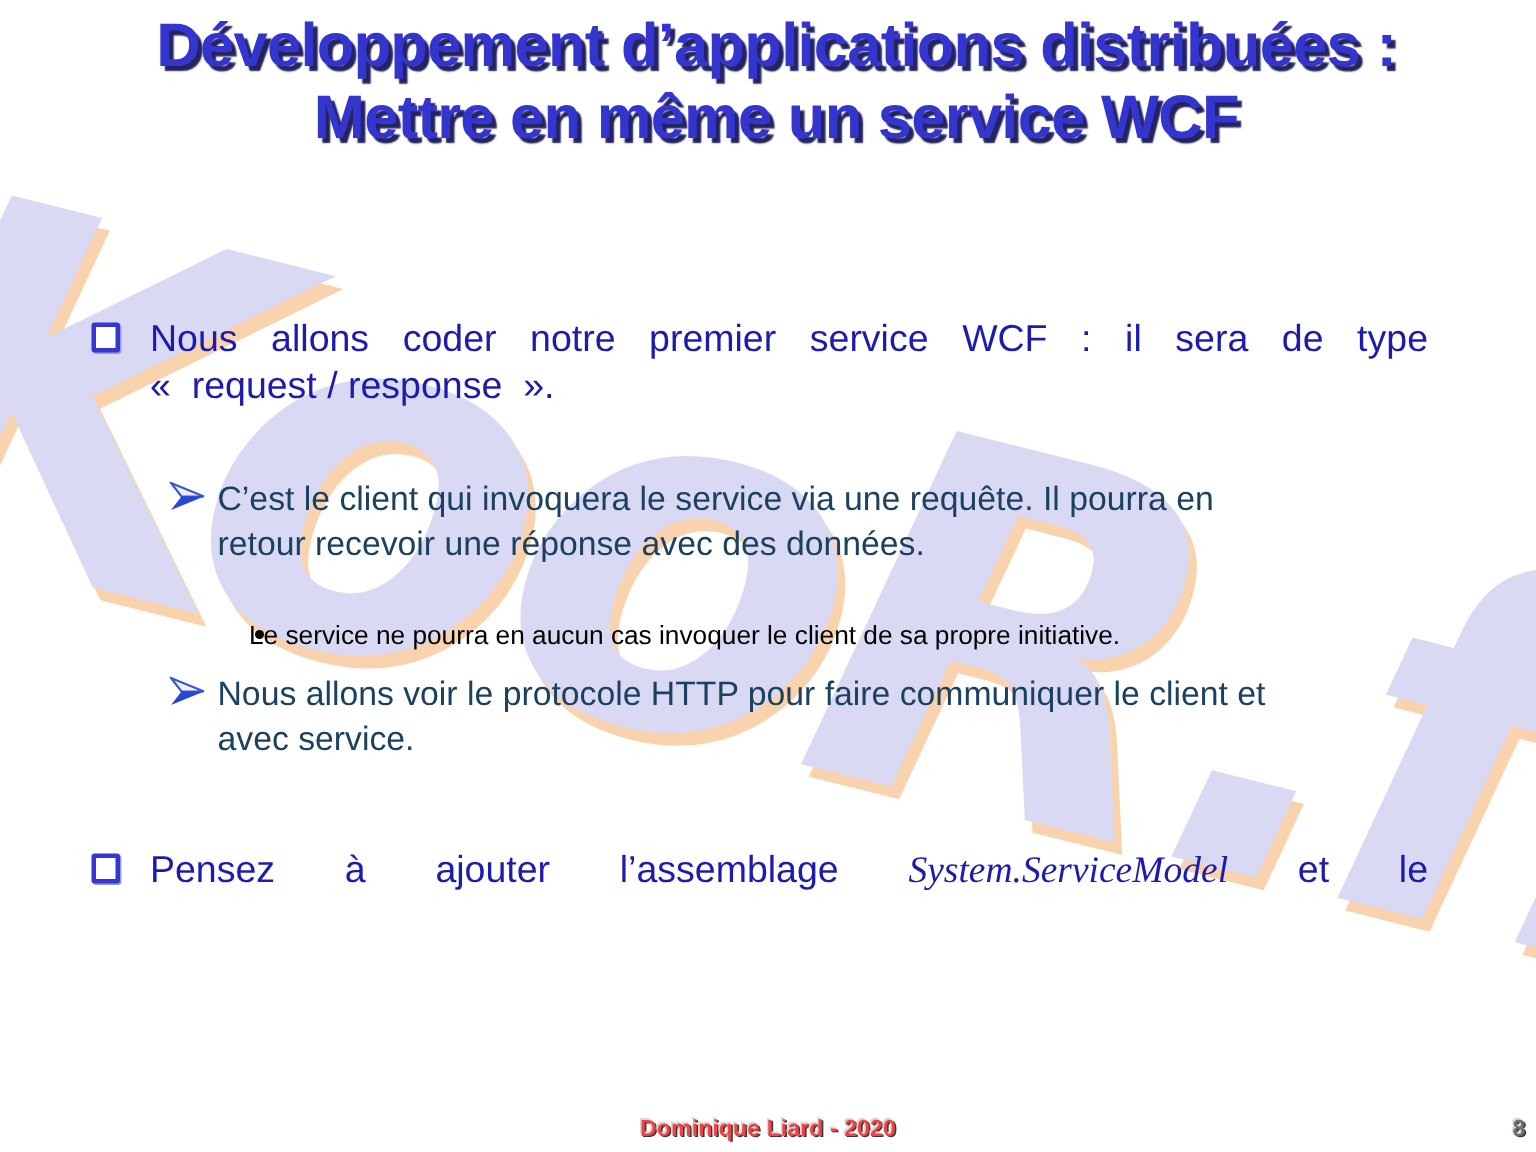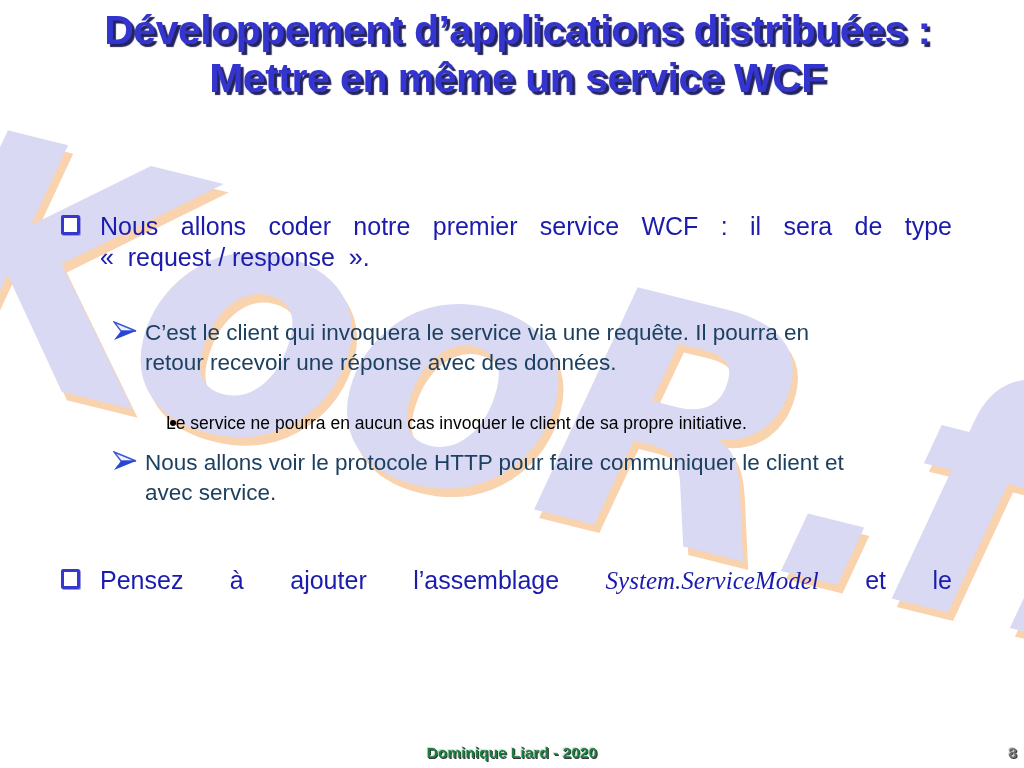--- a/index.html
+++ b/index.html
@@ -53,21 +53,21 @@
   
   .dot-bullet{
     position:absolute;left:4px;top:8px;
     width:6px;height:6px;border-radius:50%;background:#000;
   }
 
   
   .footer-author{
     position:absolute;left:0;right:0;top:744px;z-index:2;
     text-align:center;font-weight:bold;font-size:15.5px;
-    color:#15803d;
+    color:#ef4444;
     text-shadow:-1px -1px 0 #d9d9d9,1px 1px 0 #383838;
   }
   .footer-page{
     position:absolute;right:7px;top:744px;z-index:2;
     font-weight:bold;font-size:15.5px;
     color:#6f6f6f;
     text-shadow:-1px -1px 0 #d9d9d9,1px 1px 0 #383838;
   }
 </style>
 </head>

